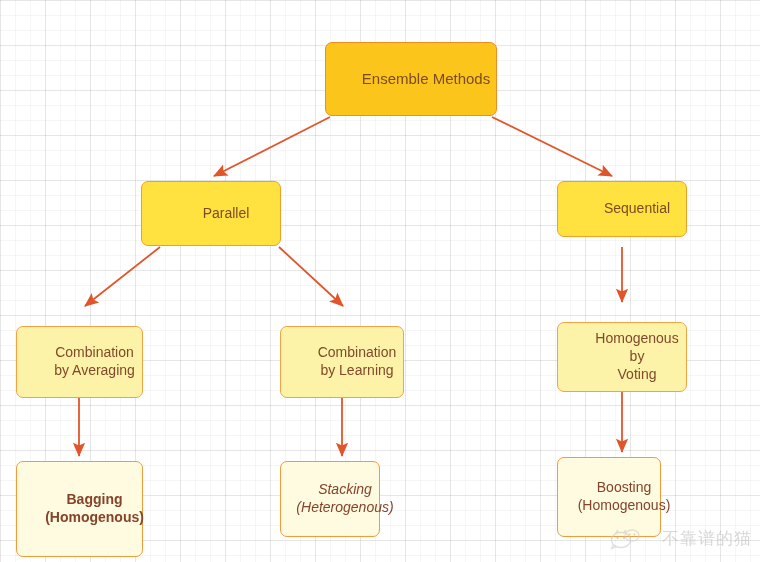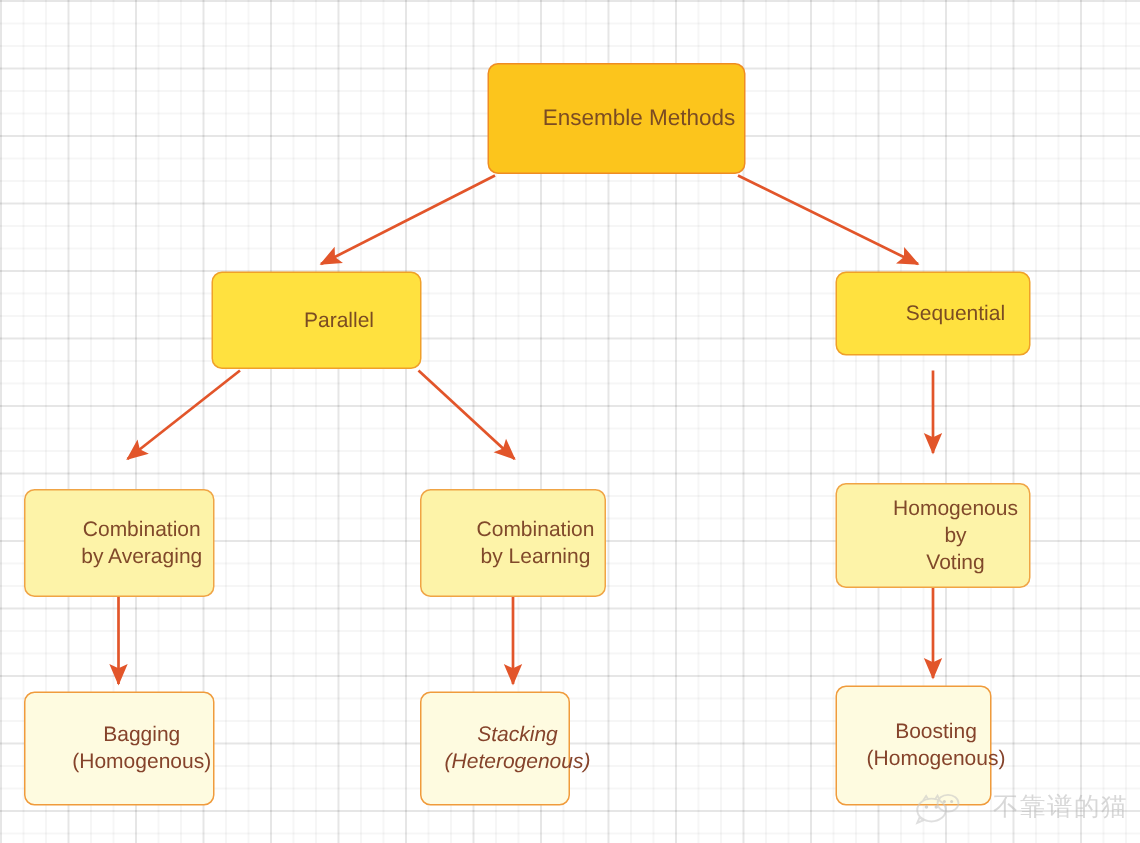--- a/index.html
+++ b/index.html
@@ -74,21 +74,21 @@
     background: #fefbe0;
     border-color: #f09b3c;
     color: #85432b;
     font-size: 14px;
   }
   #watermark {
     position: absolute;
     right: 8px;
     bottom: 12px;
     display: flex;
-    align-items: flex-start;
+    align-items: flex-end;
     gap: 22px;
     z-index: 5;
     opacity: 0.55;
     pointer-events: none;
   }
   #watermark .wm-text {
     font-size: 17px;
     color: #b9b9b9;
     letter-spacing: 1px;
     font-family: "DejaVu Sans", sans-serif;
@@ -125,21 +125,21 @@
   <div id="node-layer">
       <div class="node lvl-root" style="left: 325px; top: 42px; width: 172px; height: 74px;"><span>Ensemble Methods</span></div>
       <div class="node lvl-2" style="left: 141px; top: 181px; width: 140px; height: 65px;"><span>Parallel</span></div>
       <div class="node lvl-2" style="left: 557px; top: 181px; width: 130px; height: 56px;"><span>Sequential</span></div>
       <div class="node lvl-3" style="left: 16px; top: 311px; width: 127px; height: 72px;"><span>Combination
 by Averaging</span></div>
       <div class="node lvl-3" style="left: 280px; top: 311px; width: 124px; height: 72px;"><span>Combination
 by Learning</span></div>
       <div class="node lvl-3" style="left: 557px; top: 307px; width: 130px; height: 70px;"><span>Homogenous by
 Voting</span></div>
-      <div class="node lvl-4" style="left: 16px; top: 461px; width: 127px; height: 76px;"><span>Bagging
+      <div class="node lvl-4" style="left: 16px; top: 461px; width: 127px; height: 96px; font-weight: bold;"><span>Bagging
 (Homogenous)</span></div>
       <div class="node lvl-4" style="left: 280px; top: 461px; width: 100px; height: 76px; font-style: italic;"><span>Stacking
 (Heterogenous)</span></div>
       <div class="node lvl-4" style="left: 557px; top: 457px; width: 104px; height: 80px;"><span>Boosting
 (Homogenous)</span></div>
     </div>
 
   <div id="watermark">
     <span class="wm-logo">
       <svg width="30" height="24" viewBox="0 0 30 24">

